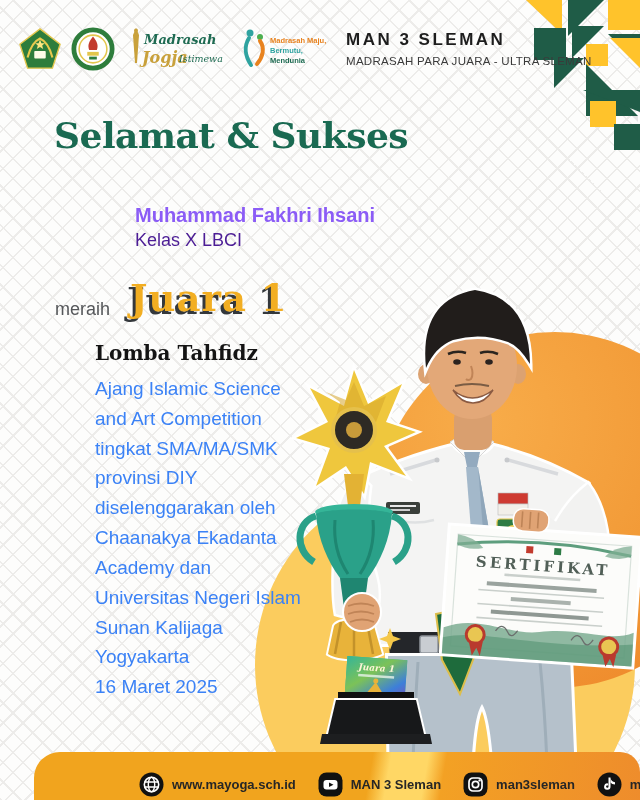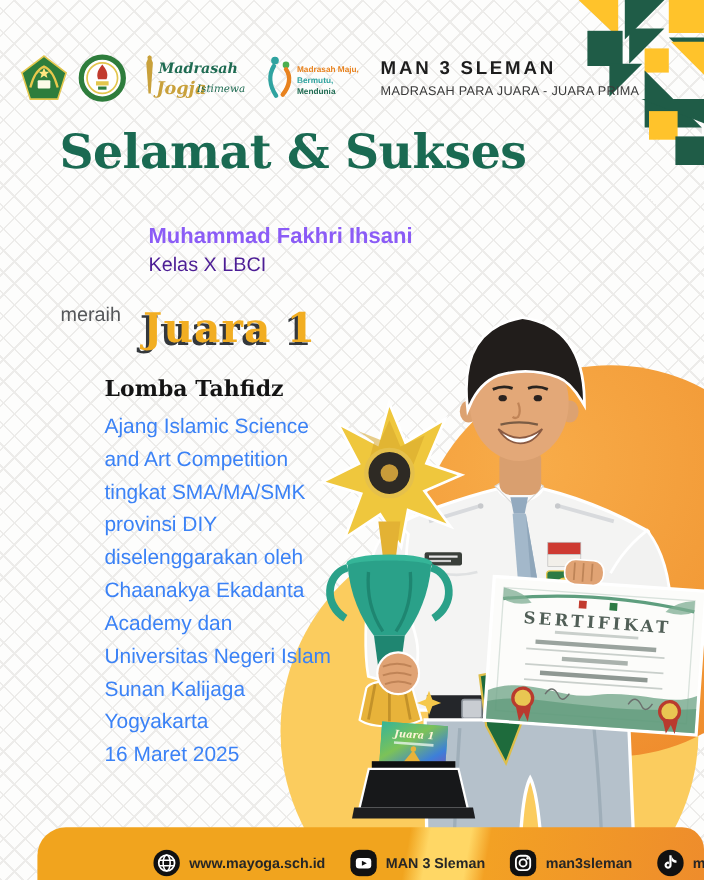--- a/index.html
+++ b/index.html
@@ -10,33 +10,33 @@
     background-image:
       repeating-linear-gradient(45deg,#ebeae7 0 1.6px,transparent 1.6px 14px),
       repeating-linear-gradient(-45deg,#ebeae7 0 1.6px,transparent 1.6px 14px);
     opacity:.85;}
   .corner-pattern{position:absolute;top:0;right:0;z-index:5;}
   .yellow-circle{position:absolute;left:255px;top:475px;width:380px;height:380px;border-radius:50%;
     background:#fbcc5e;z-index:8;}
   .orange-circle{position:absolute;left:377px;top:332px;width:356px;height:356px;border-radius:50%;
     background:radial-gradient(circle at 30% 25%, #f8ac49 0%, #f29a37 55%, #ed8226 100%);z-index:10;}
 
-  .header{position:absolute;left:18px;top:26px;z-index:15;display:flex;align-items:center;gap:9px;margin-top:22px;}
+  .header{position:absolute;left:18px;top:26px;z-index:15;display:flex;align-items:center;gap:9px;}
   .brandtext{margin-left:8px;}
   .school-name{font-weight:bold;font-size:17px;letter-spacing:2.5px;color:#1d1d1d;line-height:1.1;}
   .tagline{font-size:11.5px;color:#3a3a3a;letter-spacing:.3px;margin-top:5px;}
 
   .title{position:absolute;left:54px;top:114px;z-index:15;
-    font-family:"DejaVu Serif",serif;font-weight:bold;font-size:43px;color:#1a6a52;letter-spacing:-.5px;}
+    font-family:"DejaVu Serif",serif;font-weight:bold;font-size:36px;color:#1a6a52;letter-spacing:-.5px;}
 
   .student{position:absolute;left:135px;top:204px;z-index:15;}
   .student-name{font-size:20px;font-weight:bold;color:#8b5cf6;}
   .student-class{font-size:18px;color:#4c1d95;margin-top:3px;}
 
-  .award{position:absolute;left:55px;top:276px;z-index:15;display:flex;align-items:flex-start;}
+  .award{position:absolute;left:55px;top:276px;z-index:15;display:flex;align-items:flex-end;}
   .award-prefix{font-size:18px;color:#55575a;}
   .award-rank{font-family:"DejaVu Serif",serif;font-weight:bold;font-size:37px;color:#f2ae22;
     margin-left:20px;text-shadow:-3px 3px 0 #34383c;letter-spacing:1px;}
 
   .details{position:absolute;left:55px;top:341px;width:280px;z-index:15;margin-left:40px;}
   .details-heading{font-family:"DejaVu Serif",serif;font-weight:bold;font-size:20px;color:#141414;}
   .details-body{margin-top:9px;font-size:19px;line-height:1.57;color:#3b82f6;white-space:pre-line;}
 
   .student-photo{position:absolute;left:240px;top:262px;z-index:20;}
 
@@ -101,21 +101,21 @@
       <circle cx="13" cy="7" r="3.5" fill="#2fa3a0"></circle>
       <path d="M12,12 C7,20 8,30 14,39" fill="none" stroke="#2fa3a0" stroke-width="4" stroke-linecap="round"></path>
       <circle cx="23" cy="11" r="3" fill="#4caf50"></circle>
       <path d="M23,15 C28,22 26,31 20,38" fill="none" stroke="#e8821e" stroke-width="4" stroke-linecap="round"></path>
       <text class="sans-svg" x="33" y="17" font-size="7.5" font-weight="bold" fill="#e8821e">Madrasah Maju,</text>
       <text class="sans-svg" x="33" y="27" font-size="7.5" font-weight="bold" fill="#2fa3a0">Bermutu,</text>
       <text class="sans-svg" x="33" y="37" font-size="7.5" font-weight="bold" fill="#1e6b52">Mendunia</text>
     </svg>
     <div class="brandtext">
       <div class="school-name">MAN 3 SLEMAN</div>
-      <div class="tagline">MADRASAH PARA JUARA - JUARA PRIMA</div>
+      <div class="tagline">MADRASAH PARA JUARA - ULTRA SLEMAN</div>
     </div>
   </div>
 
   <div class="title">Selamat &amp; Sukses</div>
 
   <div class="student">
     <div class="student-name">Muhammad Fakhri Ihsani</div>
     <div class="student-class">Kelas X LBCI</div>
   </div>
 

